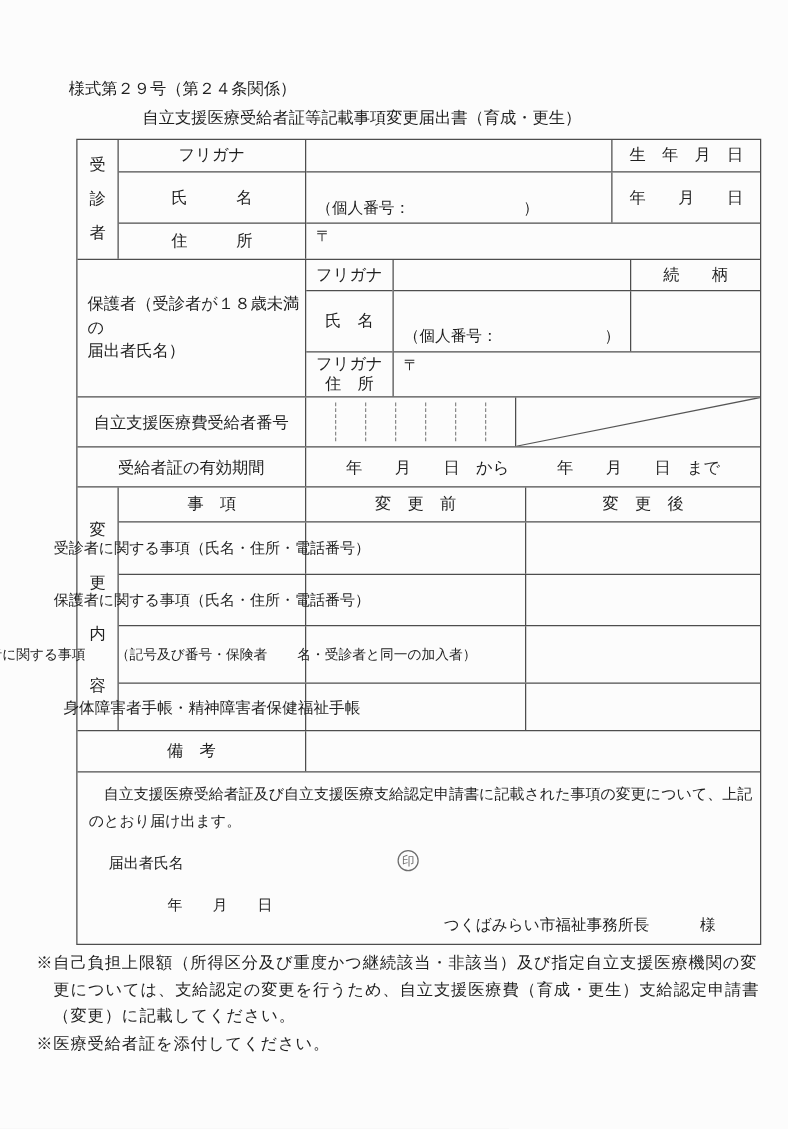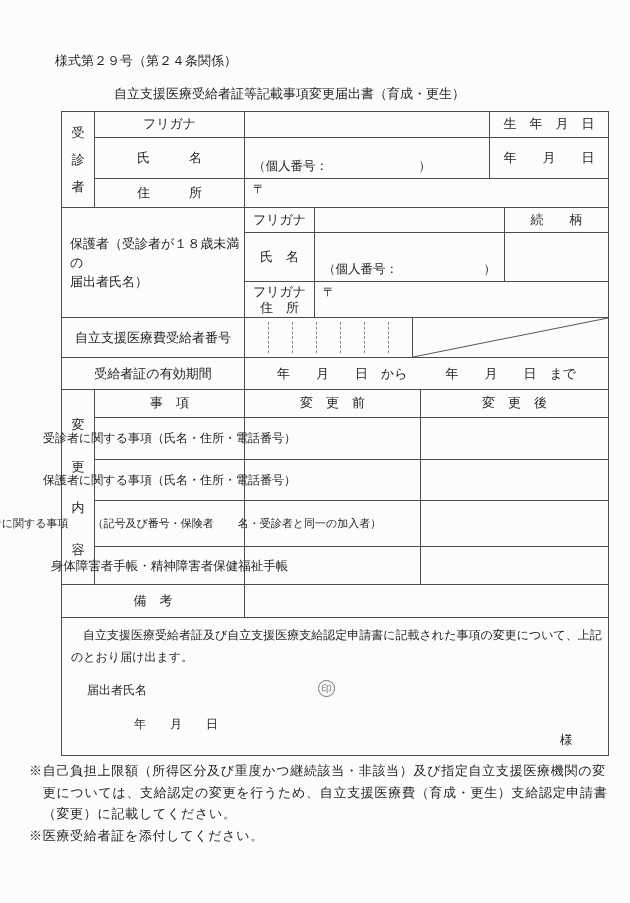--- a/index.html
+++ b/index.html
@@ -3,21 +3,21 @@
 <meta charset="utf-8">
 <style>
   * { margin:0; padding:0; box-sizing:border-box; }
   body { background:#e8e8e8; }
   .page {
     position:relative; width:630px; height:903px; margin:0 auto;
     background:#fcfcfc; color:#1f1f1f;
     font-family:"DejaVu Serif","Liberation Serif",serif;
     font-size:13px; overflow:hidden;
   }
-  .form-number { position:absolute; left:55px; top:52px; font-size:13px; }
+  .form-number { position:absolute; left:55px; top:62px; font-size:13px; }
   .form-title  { position:absolute; left:114px; top:85px; font-size:13px; }
 
   .form-table {
     position:absolute; left:61px; top:111px; width:548px; height:645px;
     border:1px solid #4d4d4d; background:#fcfcfc;
   }
   .sec { display:flex; flex-direction:row; width:546px; }
   .bb { border-bottom:1px solid #4d4d4d; }
   .br { border-right:1px solid #4d4d4d; }
   .c  { display:flex; align-items:center; justify-content:center; text-align:center; }
@@ -250,20 +250,21 @@
     </div>
 
     <div class="sec secG">
       <div class="decl-text">
         <div>　自立支援医療受給者証及び自立支援医療支給認定申請書に記載された事項の変更について、上記</div>
         <div>のとおり届け出ます。</div>
       </div>
       <div class="applicant">届出者氏名</div>
       <div class="seal">印</div>
       <div class="g-date">年　　月　　日</div>
+      <div class="addressee">つくばみらい市福祉事務所長</div>
       <div class="honorific">様</div>
     </div>
 
   </div>
 
   <div class="notes">
     <div>※自己負担上限額（所得区分及び重度かつ継続該当・非該当）及び指定自立支援医療機関の変</div>
     <div>　更については、支給認定の変更を行うため、自立支援医療費（育成・更生）支給認定申請書</div>
     <div>　（変更）に記載してください。</div>
     <div>※医療受給者証を添付してください。</div>

